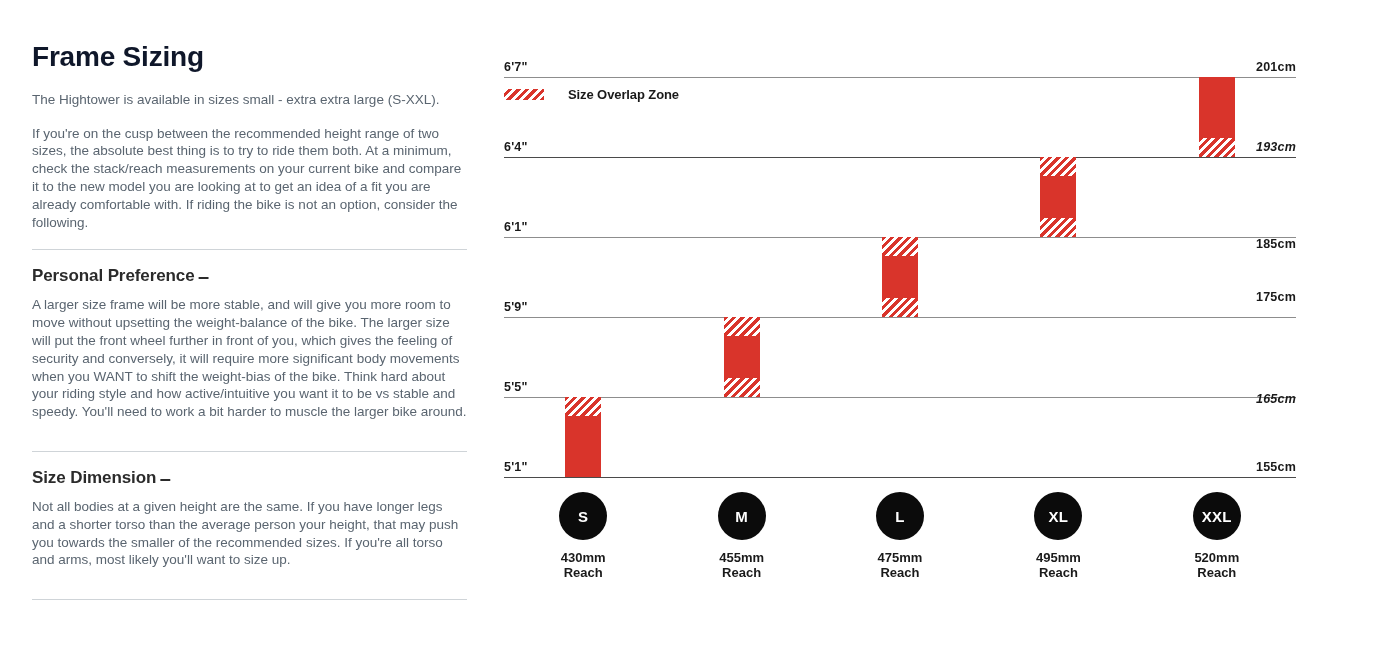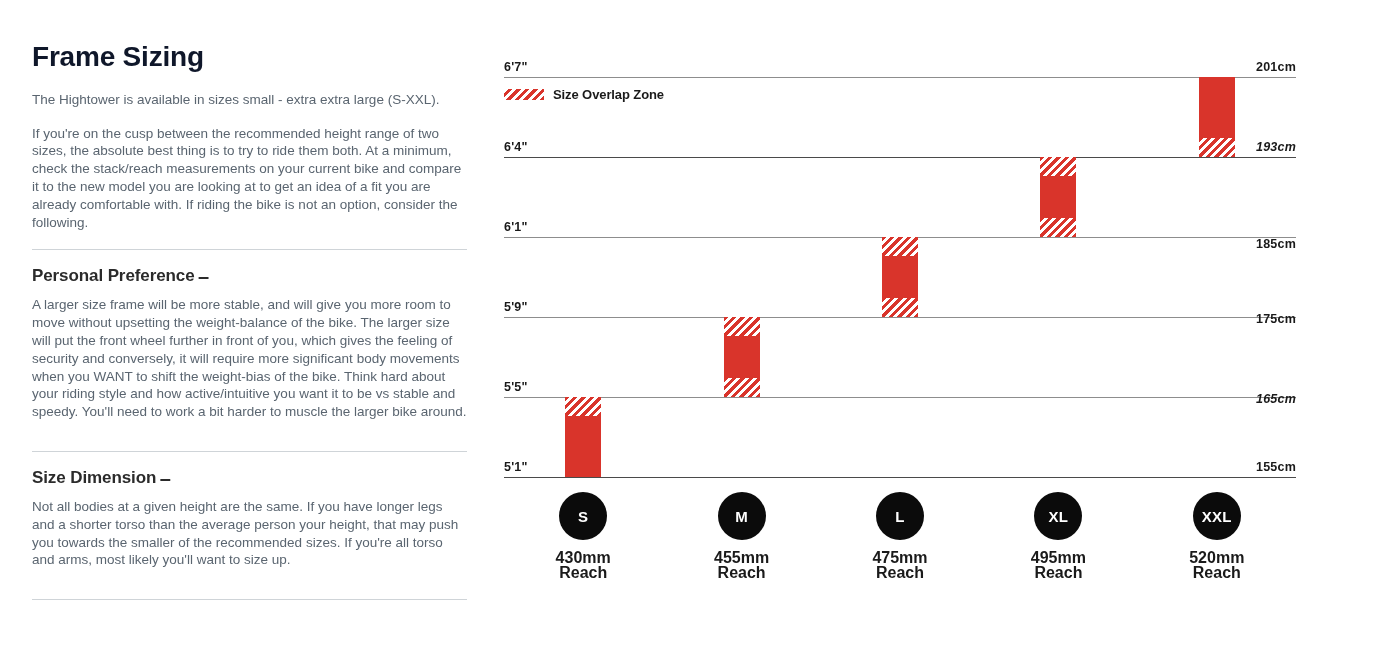--- a/index.html
+++ b/index.html
@@ -65,21 +65,21 @@
     background-image:repeating-linear-gradient(
         -45deg,
         #d9342b 0px, #d9342b 3px,
         #ffffff 3px, #ffffff 6px);
   }
   .hatch.top { top:0; }
   .hatch.bottom { bottom:0; }
 
   .legend {
     position:absolute; left:0; top:43px;
-    display:flex; align-items:center; gap:9px;
+    display:flex; align-items:center; gap:24px;
   }
   .legend-swatch {
     width:40px; height:11px;
     background-image:repeating-linear-gradient(
         -45deg,
         #d9342b 0px, #d9342b 3px,
         #ffffff 3px, #ffffff 6px);
   }
   .legend-text {
     font-size:13px; font-weight:bold; color:#1a1a1a; letter-spacing:-0.1px;
@@ -91,21 +91,21 @@
     transform:translateX(-60px);
   }
   .size-circle {
     width:48px; height:48px; border-radius:50%;
     background:#0b0b0b; color:#ffffff;
     font-size:15px; font-weight:bold;
     display:flex; align-items:center; justify-content:center;
     margin:0 auto 10px auto; letter-spacing:0.3px;
   }
   .size-reach {
-    font-size:16px; font-weight:bold; color:#1a1a1a; line-height:15px;
+    font-size:13px; font-weight:bold; color:#1a1a1a; line-height:15px;
   }
 </style>
 </head>
 <body>
 
 <div class="page">
 
   <div class="left-col">
     <h1 class="page-title">Frame Sizing</h1>
     <p class="body-text">The Hightower is available in sizes small - extra extra large (S-XXL).</p>
@@ -148,21 +148,21 @@
         <div class="axis-label left" style="top: -17px;">6'7"</div>
         <div class="axis-label right" style="top: -17px; margin-left: 12px;">201cm</div>
         <div class="gridline" style="top: 80px;"></div>
         <div class="axis-label left" style="top: 63px;">6'4"</div>
         <div class="axis-label right" style="top: 63px; font-style: italic;">193cm</div>
         <div class="gridline light" style="top: 160px;"></div>
         <div class="axis-label left" style="top: 143px;">6'1"</div>
         <div class="axis-label right" style="top: 160px;">185cm</div>
         <div class="gridline light" style="top: 240px;"></div>
         <div class="axis-label left" style="top: 223px;">5'9"</div>
-        <div class="axis-label right" style="top: 235px; margin-left: 35px;">175cm</div>
+        <div class="axis-label right" style="top: 213px; margin-left: 35px;">175cm</div>
         <div class="gridline light" style="top: 320px;"></div>
         <div class="axis-label left" style="top: 303px;">5'5"</div>
         <div class="axis-label right" style="top: 315px; font-style: italic;">165cm</div>
         <div class="gridline" style="top: 400px;"></div>
         <div class="axis-label left" style="top: 383px;">5'1"</div>
         <div class="axis-label right" style="top: 383px;">155cm</div>
         <div class="bar" style="left: 61.2px; top: 320px; width: 36px; height: 80px;">
           <div class="hatch top" style="height: 19px;"></div>
         </div>
         <div class="bar" style="left: 219.6px; top: 240px; width: 36px; height: 80px;">

